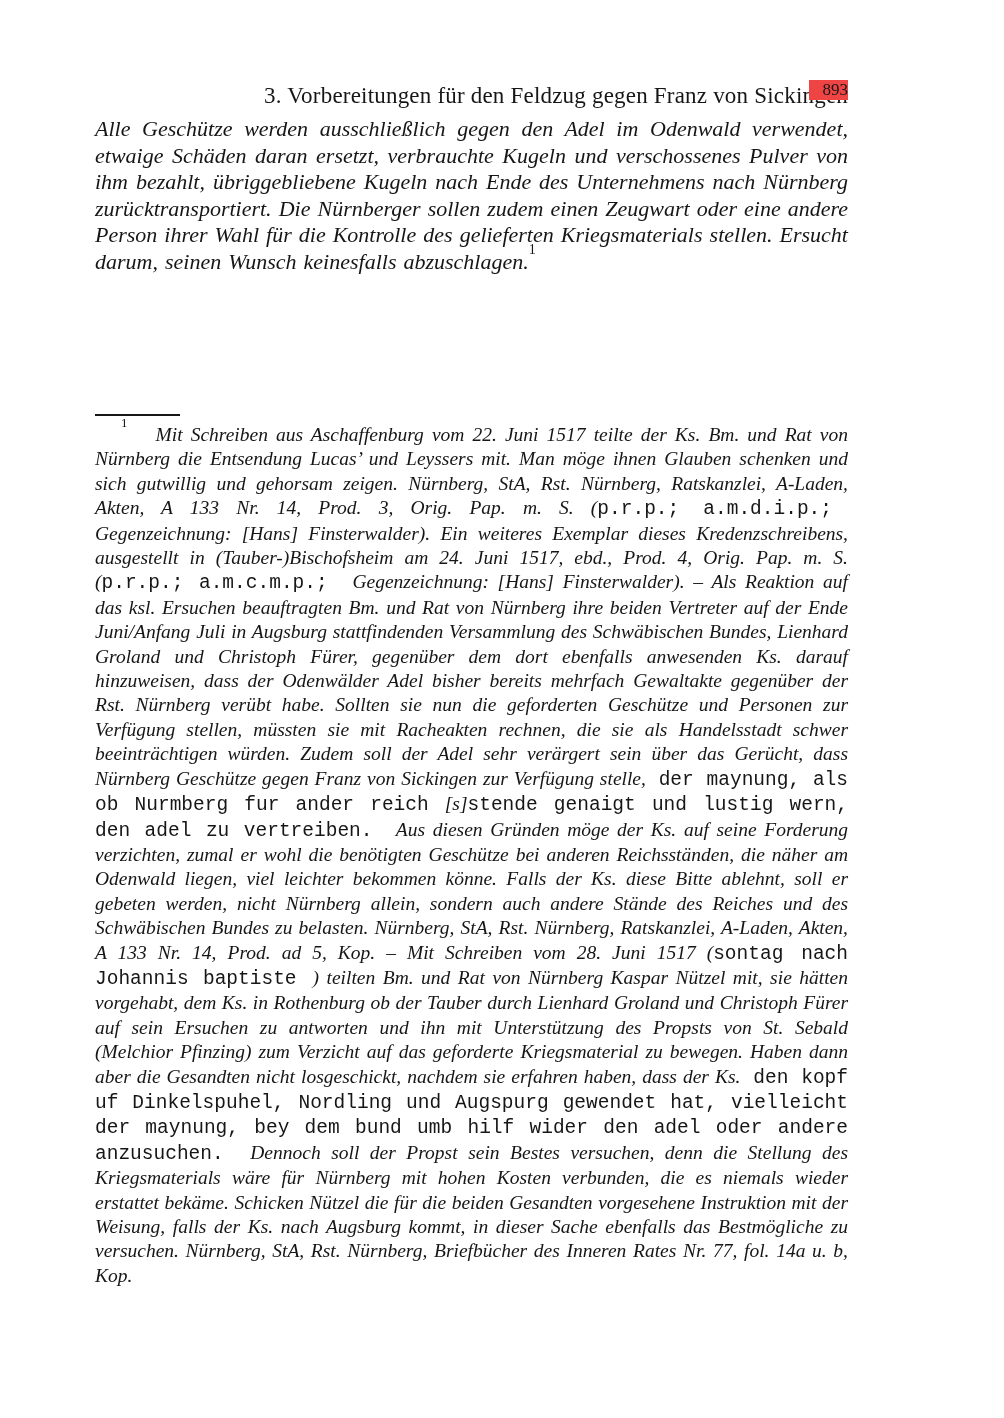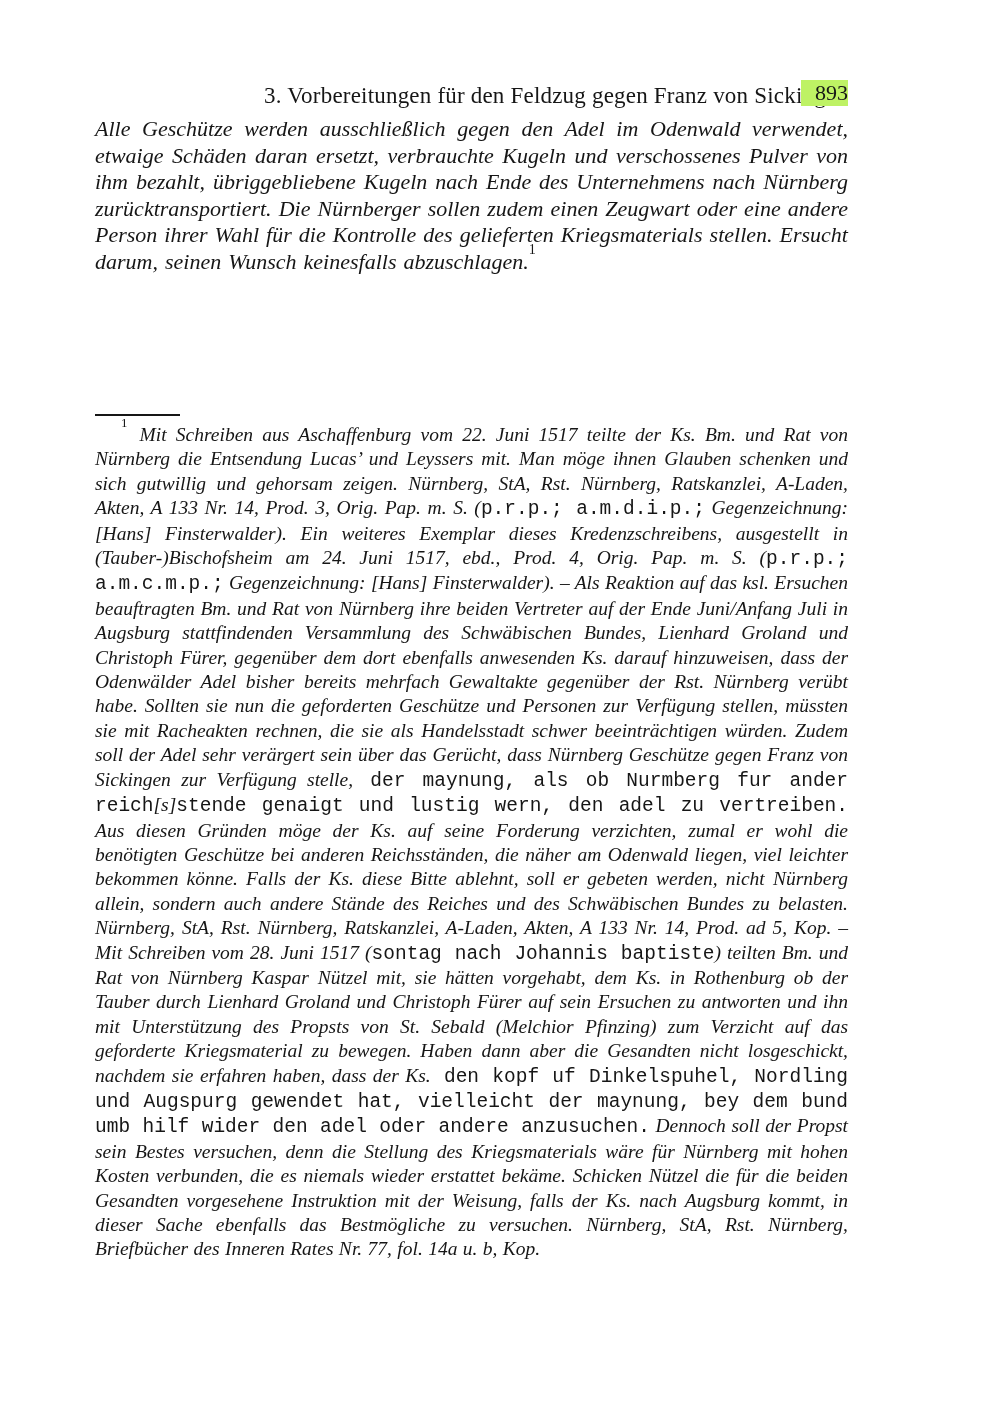--- a/index.html
+++ b/index.html
@@ -31,22 +31,22 @@
     width: 100%;
     text-align: right;
     font-size: 23px;
     letter-spacing: 0.2px;
     white-space: nowrap;
   }
   .page-number {
     position: absolute;
     right: 0;
     top: 0;
-    font-size: 22px;
-    background: #bef264;
+    font-size: 17px;
+    background: #ef4444;
     padding-left: 14px;
   }
   
   .summary {
     position: absolute;
     left: 95px;
     top: 116px;
     width: 753px;
     font-style: italic;
     font-size: 22px;
@@ -85,21 +85,21 @@
     margin: 0;
   }
   .fn-marker {
     font-style: normal;
     font-size: 13px;
     position: relative;
     top: -0.5em;
     line-height: 0;
     margin-right: 12px;
   }
-  .seg-italic { font-style: italic; }
+  .seg-italic { font-style: italic; margin-left: 16px; }
   .seg-roman  { font-style: normal; font-family: Liberation Mono, monospace; }
 </style>
 </head>
 <body>
 
 <div class="page">
 
   <div class="running-header">
     <span class="header-title">3. Vorbereitungen für den Feldzug gegen Franz von Sickingen</span>
     <span class="page-number">893</span>

